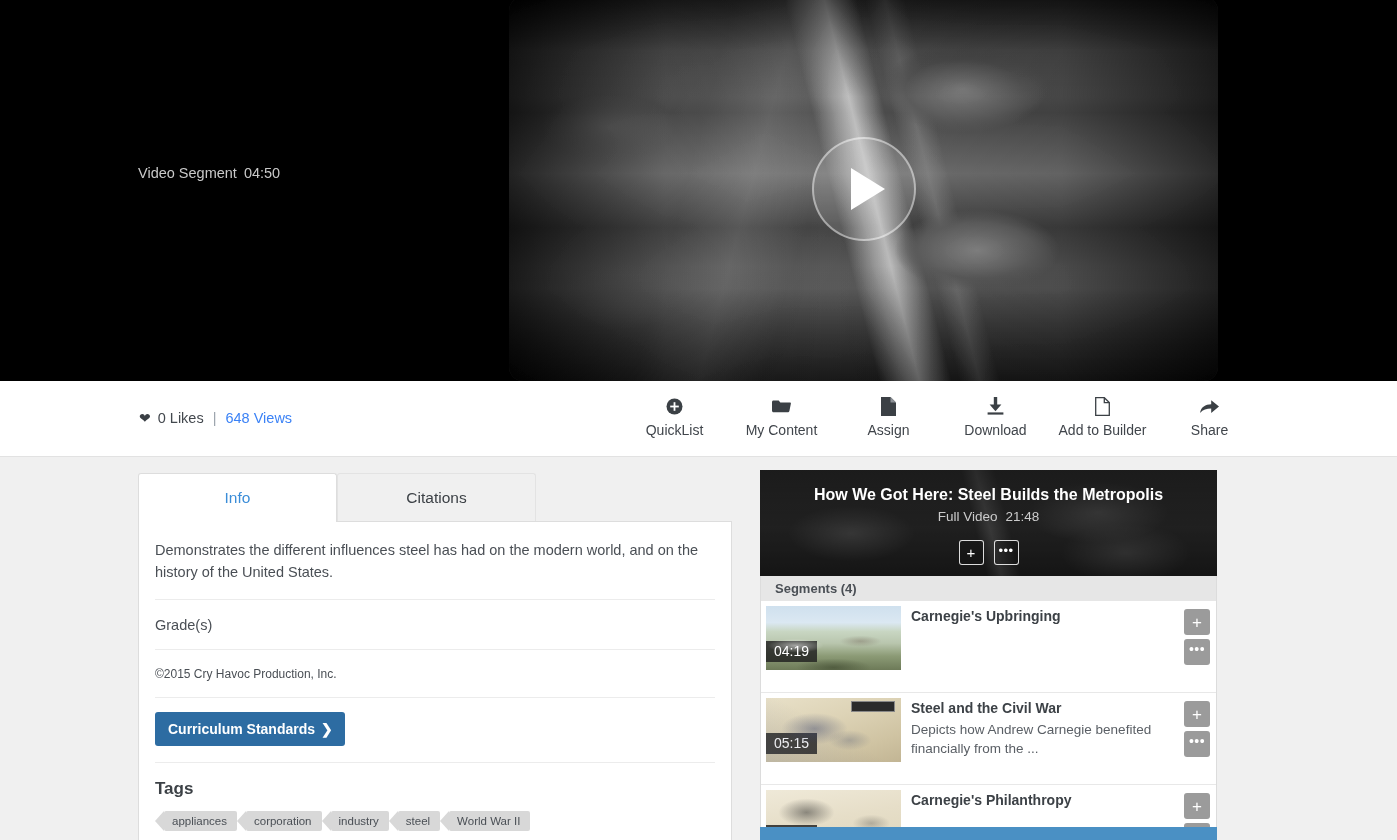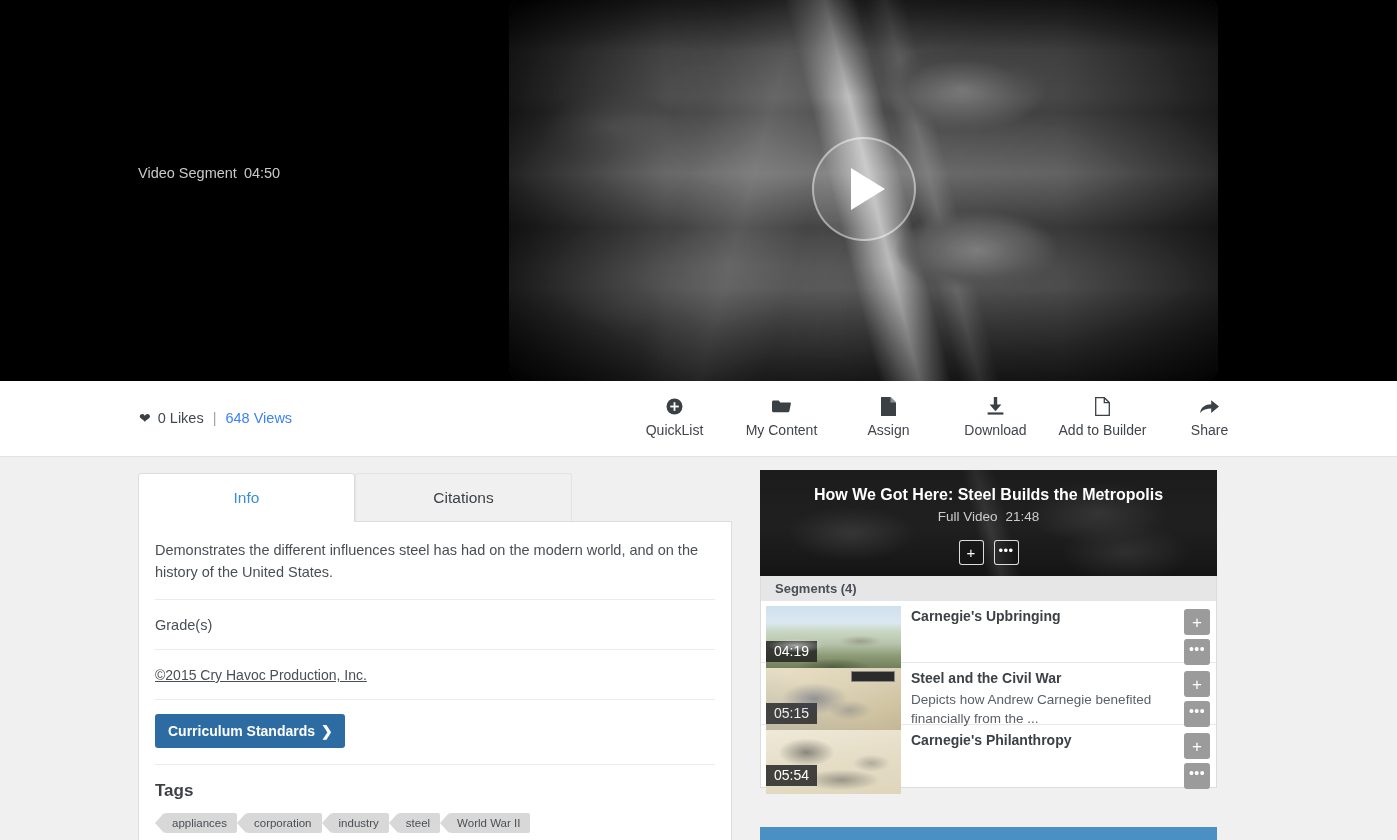--- a/index.html
+++ b/index.html
@@ -140,21 +140,21 @@
   .panel-left {
     position: absolute;
     left: 138px; top: 16px;
     width: 594px;
   }
   .tabs {
     display: flex;
     height: 48px;
   }
   .tab {
-    width: 217px;
+    width: 199px;
     display: flex; align-items: center; justify-content: center;
     font-size: 15.5px;
     cursor: pointer;
     border: 1px solid #dddddd;
     border-bottom: none;
     background: #f0f0f0;
     color: #3c4146;
     border-radius: 3px 3px 0 0;
     position: relative;
   }
@@ -183,21 +183,21 @@
     position: relative;
     z-index: 1;
   }
   .info-row {
     border-bottom: 1px solid #ececec;
     padding: 17px 0 16px 0;
   }
   .info-row:last-of-type { border-bottom: none; }
   .desc { font-size: 14.5px; line-height: 22px; color: #4a4f55; }
   .grades { font-size: 14.5px; color: #4a4f55; }
-  .copy { font-size: 14px; color: #4a4f55; text-decoration: underline; }
+  .copy { font-size: 12px; color: #4a4f55; }
   .std-row { padding: 14px 0 16px 0; border-bottom: 1px solid #ececec; }
   .std-btn {
     display: inline-flex; align-items: center;
     background: #2d6ca2;
     color: #ffffff;
     font-size: 14px;
     font-weight: bold;
     border: none;
     border-radius: 3px;
     padding: 9px 12px 9px 13px;
@@ -305,21 +305,21 @@
     color: #4a4f55;
   }
   .seg-list {
     background: #ffffff;
     border: 1px solid #dcdcdc;
     border-top: none;
   }
   .seg {
     display: flex;
     align-items: flex-start;
-    height: 62px;
+    height: 92px;
     padding: 5px 6px 5px 5px;
     border-bottom: 1px solid #e8e8e8;
     cursor: pointer;
     position: relative;
   }
   .seg:last-child { border-bottom: none; }
   .seg-thumb {
     position: relative;
     width: 135px; height: 64px;
     flex: 0 0 135px;

